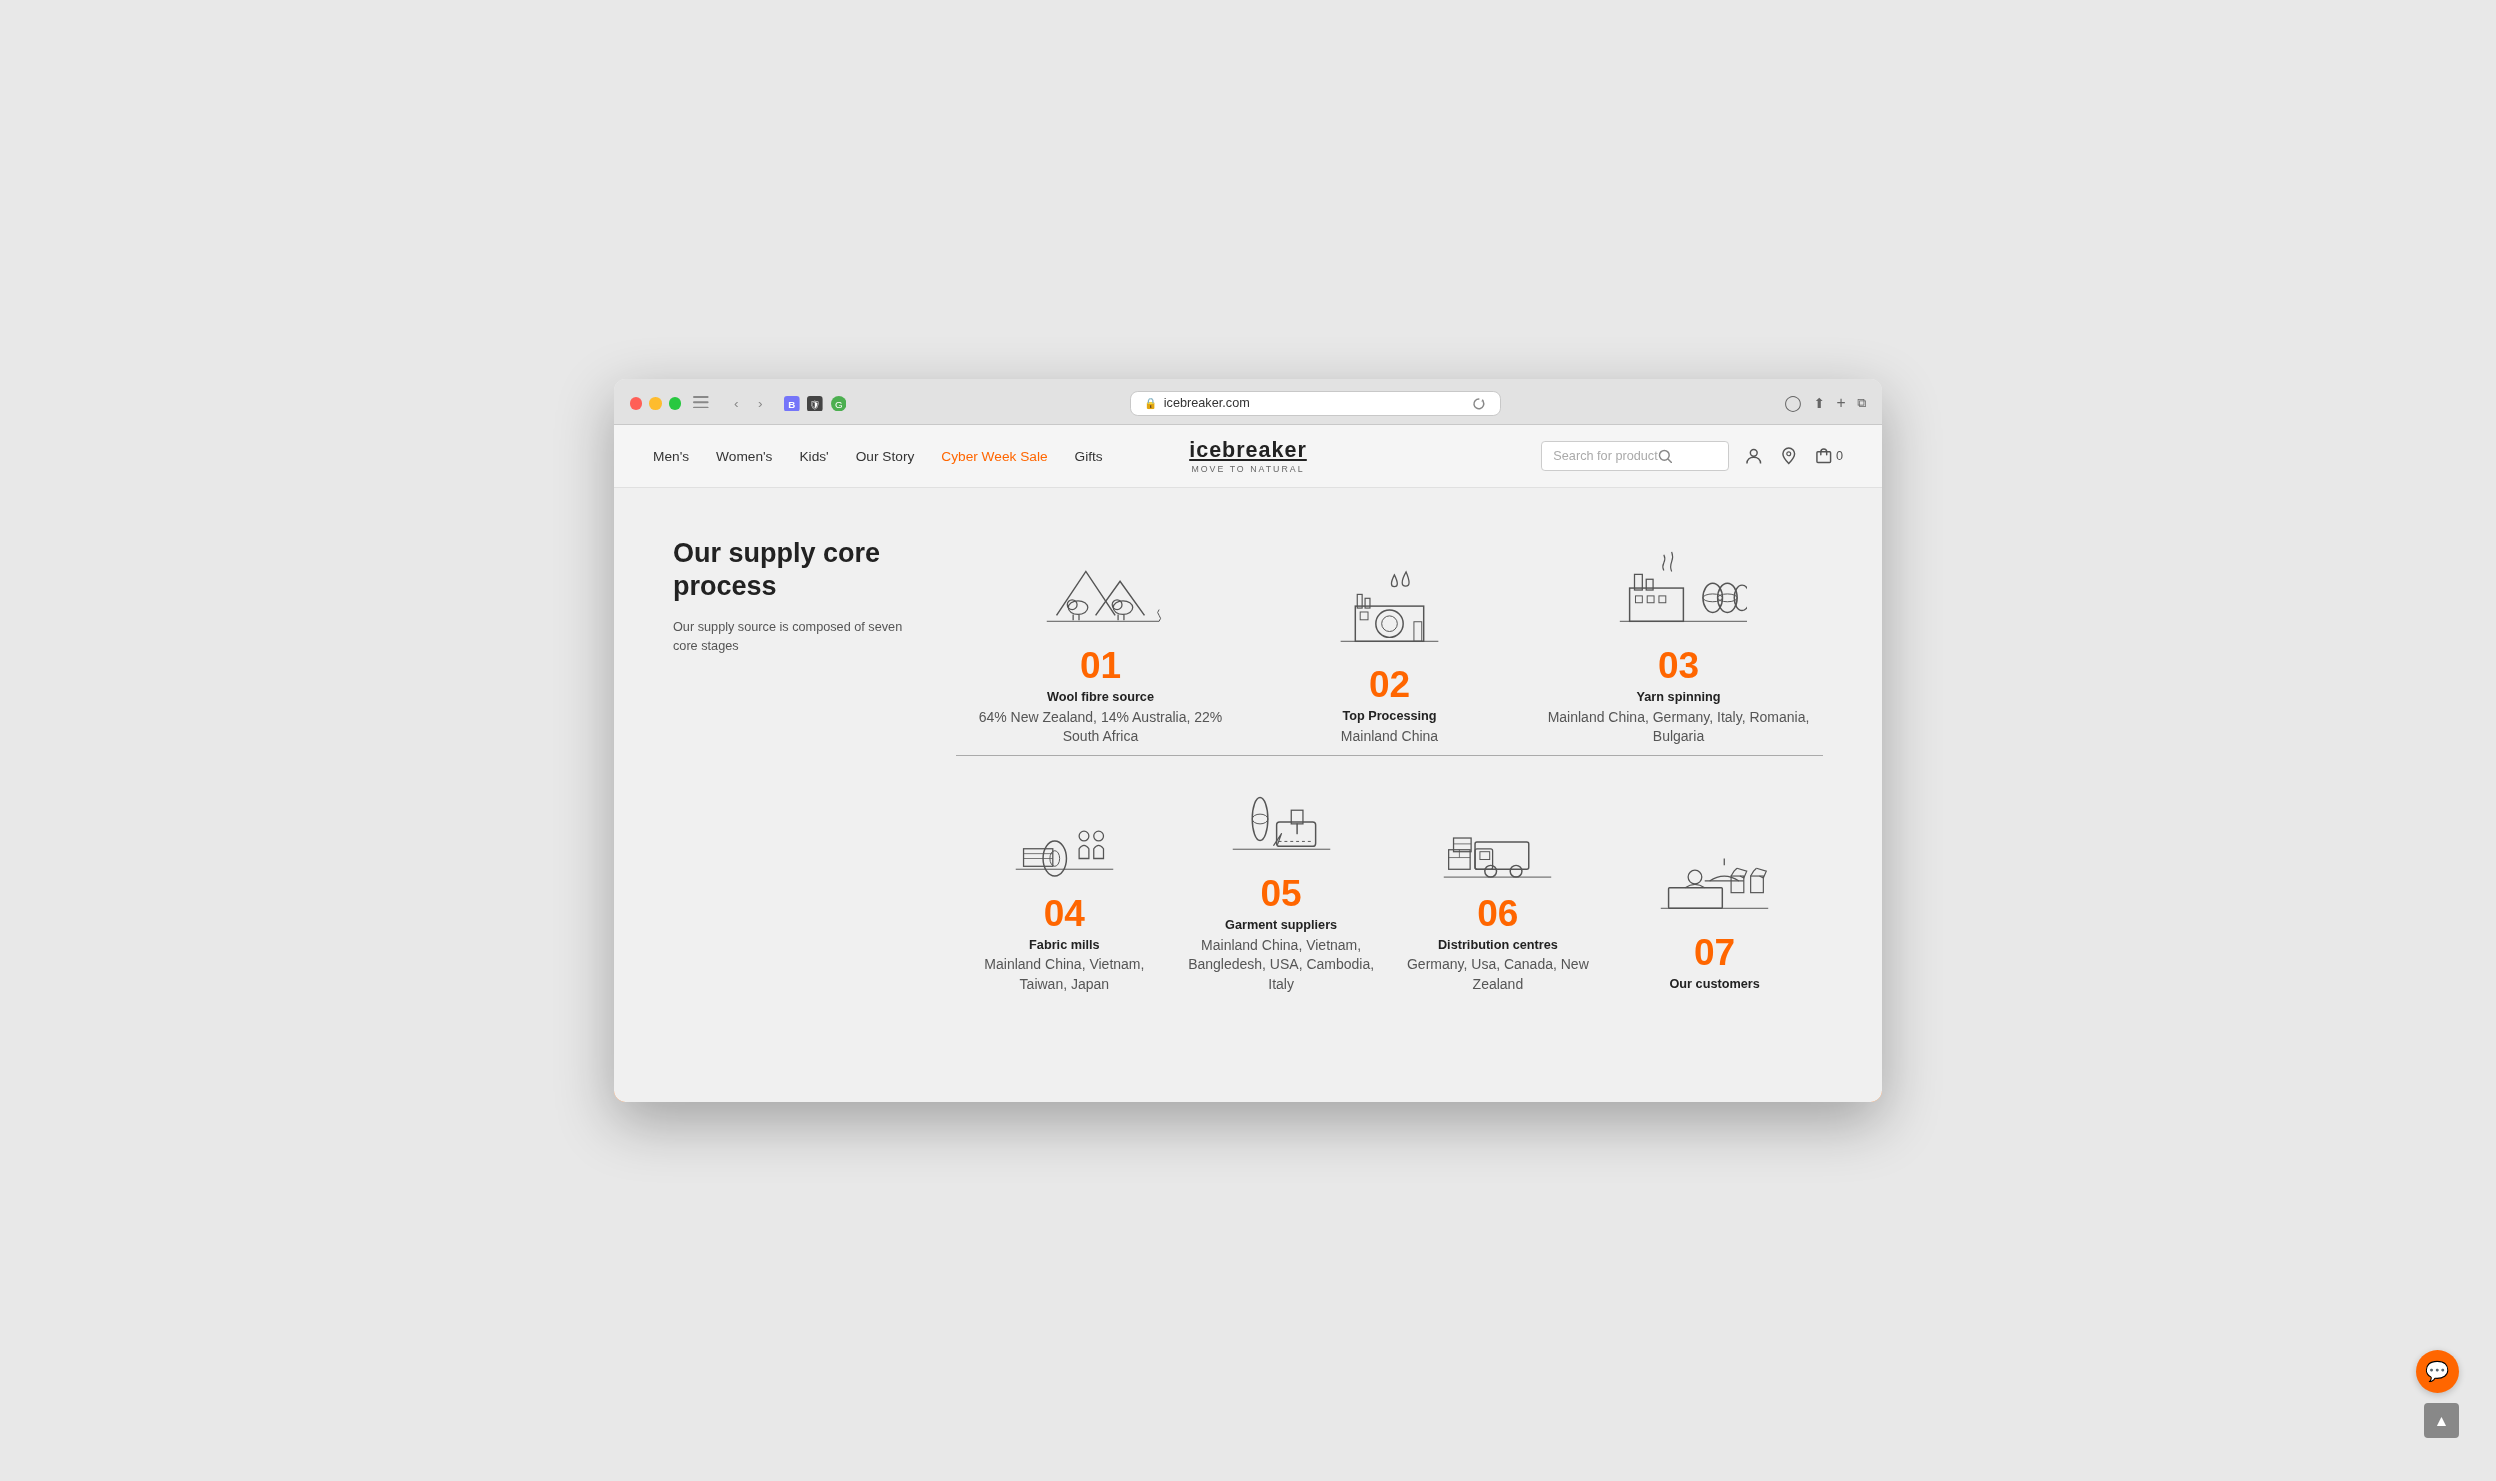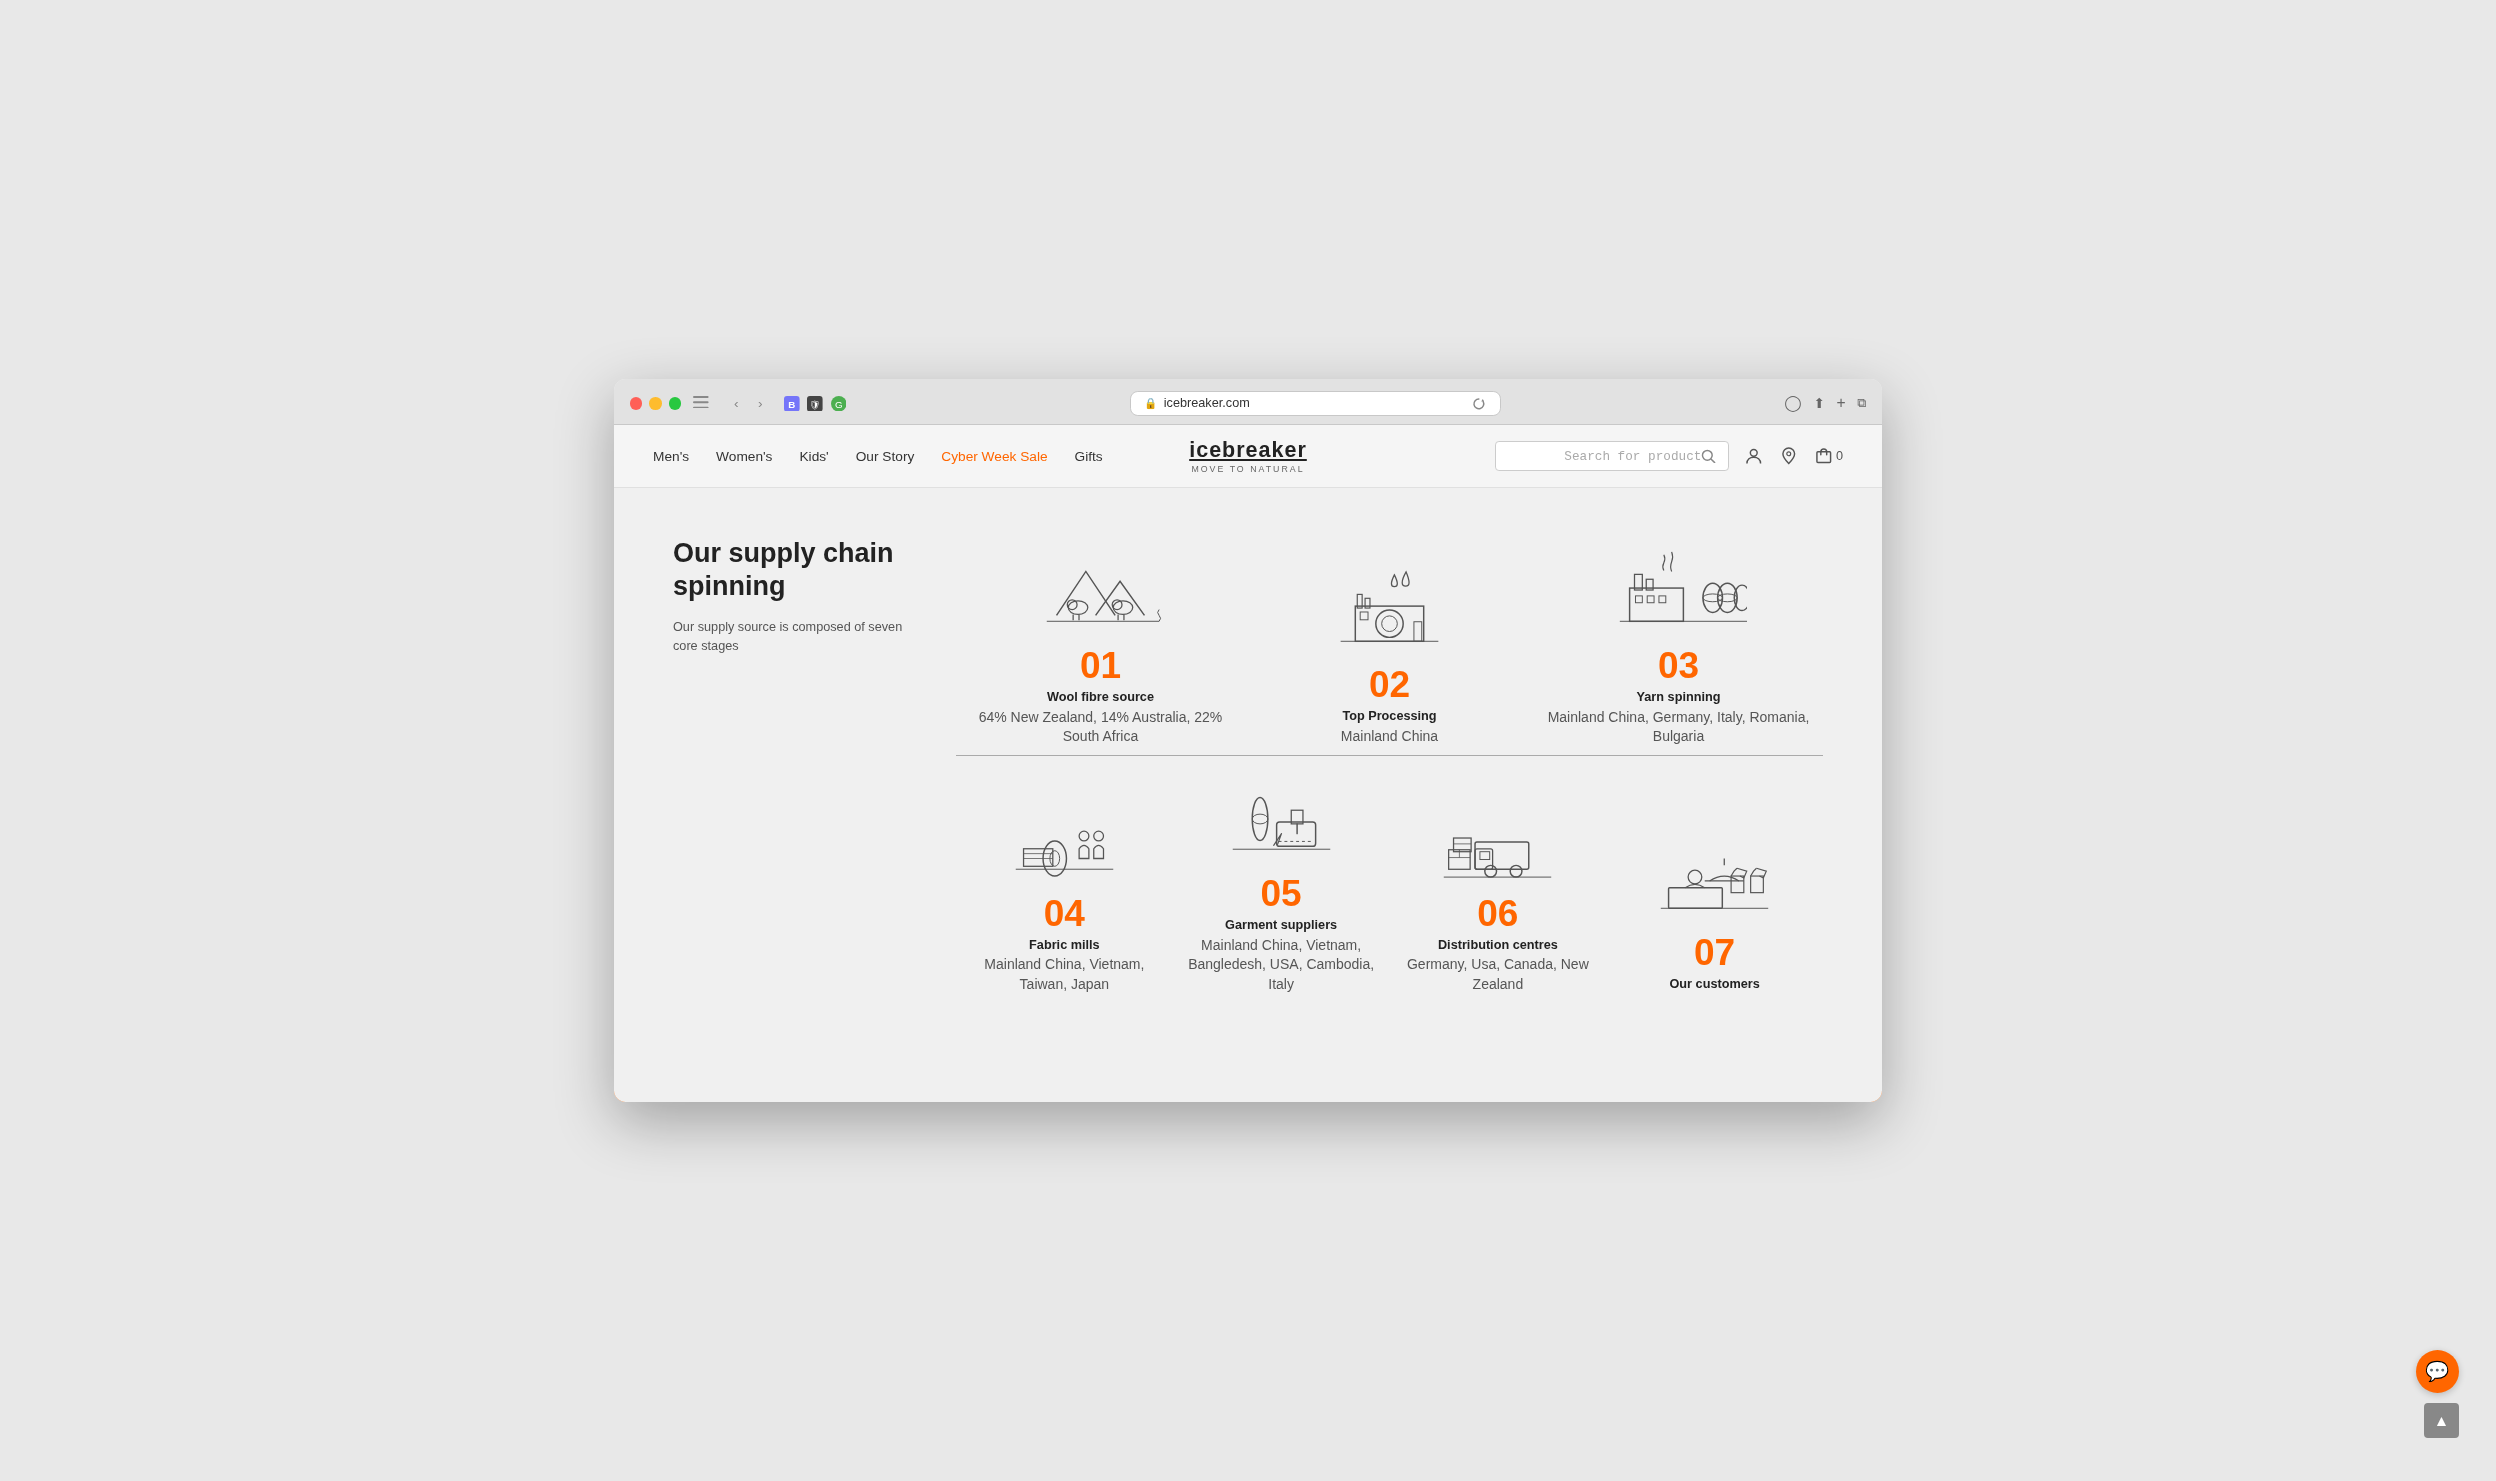--- a/index.html
+++ b/index.html
@@ -145,26 +145,25 @@
       align-items: center;
       gap: 15.6px;
     }
     .search-box {
       border: 1px solid #ccc;
       border-radius: 3.9px;
       padding: 6.8px 11.7px;
       font-size: 12.7px;
       color: #999;
       background: #fff;
-      width: 234px;
-      display: flex;
-      align-items: center;
-      justify-content: flex-end;
+      width: 188px;
+      display: flex;
+      align-items: center;
+      justify-content: flex-start;
       cursor: text;
-      font-family: Liberation Mono, monospace;
     }
     .cart-count {
       font-size: 12.7px;
       color: #555;
     }
 
     
     .main-content {
       background: #f0f0f0;
       padding: 49px 59px 59px;
@@ -388,21 +387,21 @@
           <span class="cart-count">0</span>
         </div>
       </div>
     </nav>
 
     <div class="main-content">
       <div class="two-rows-container">
 
         <div class="row-with-title">
           <div class="title-block">
-            <h2 class="section-title">Our supply chain spinning</h2>
+            <h2 class="section-title">Our supply core process</h2>
             <p class="section-desc">Our supply source is composed of seven core stages</p>
           </div>
           <div class="stages-3">
 
             <div class="stage-item">
               <div class="stage-illustration">
                 <svg width="127" height="88" viewBox="0 0 130 90" fill="none" xmlns="http://www.w3.org/2000/svg">
 
                   <path d="M20 70 L50 25 L80 70" stroke="#555" stroke-width="1.5" fill="none"></path>
                   <path d="M60 70 L85 35 L110 70" stroke="#555" stroke-width="1.5" fill="none"></path>

